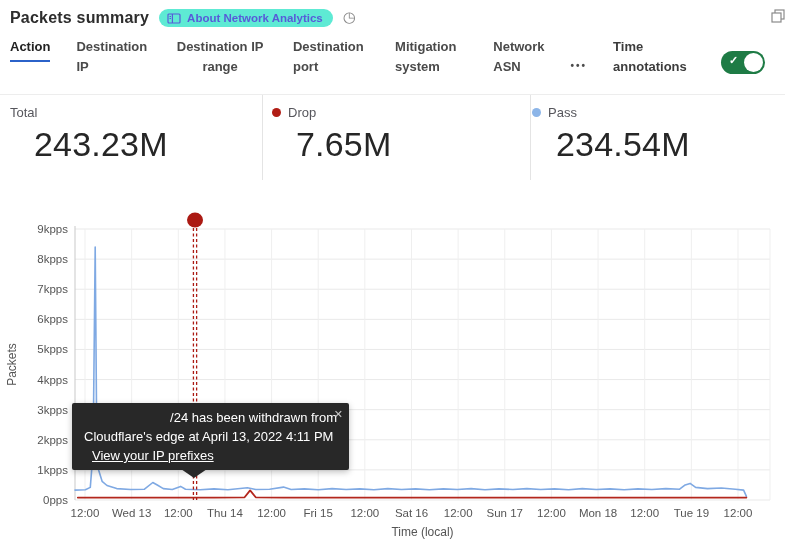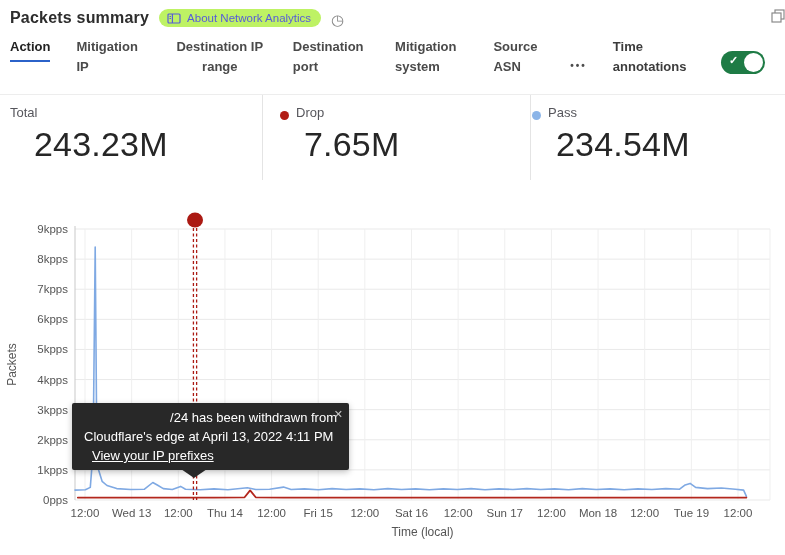--- a/index.html
+++ b/index.html
@@ -1,23 +1,23 @@
 <!DOCTYPE html>
 <html><head>
 <meta charset="utf-8">
 <style>
   * { margin:0; padding:0; box-sizing:border-box; }
   html,body { width:785px; height:555px; background:#fff; overflow:hidden; }
   body { font-family:"Liberation Sans", sans-serif; color:#2f2f2f; position:relative; }
 
   
-  .header { display:flex; align-items:flex-end; gap:10px; padding:9px 0 4px 10px; }
+  .header { display:flex; align-items:flex-start; gap:10px; padding:9px 0 4px 10px; }
   .page-title { font-size:16px; font-weight:bold; color:#2d2d2d; letter-spacing:.2px; }
-  .badge { display:inline-flex; align-items:center; gap:6px; background:#bef264; color:#575cd8;
-           font-size:11.5px; padding:3px 10px 3px 8px; border-radius:10px; cursor:pointer; }
+  .badge { display:inline-flex; align-items:center; gap:6px; background:#5eead4; color:#575cd8;
+           font-size:11.5px; padding:3px 10px 3px 8px; border-radius:10px; cursor:pointer;font-weight:bold; }
   .badge svg { display:block; }
   .clock-icon { color:#8a8a8a; font-size:15px; line-height:1; cursor:pointer; }
   .restore-icon { margin-left:auto; cursor:pointer; }
 
   
   .tab-bar { display:flex; align-items:flex-start; gap:26px; padding:6px 14px 0 10px; height:56px;font-weight:bold; }
   .tab { font-size:13px; color:#4a4a4a; line-height:1.55; cursor:pointer; }
   .tab .lbl { display:inline-block; padding-bottom:3px; }
   .tab.active .lbl { color:#222; border-bottom:2px solid #2b62c9; }
   .tab-w72 { width:72px; } .tab-w96 { width:96px;text-align:center; } .tab-w78 { width:78px; }
@@ -26,23 +26,23 @@
   .annot-label { width:84px; font-size:13px; color:#3c3c3c; line-height:1.55; }
   .toggle { margin-left:auto; margin-right:6px; align-self:center; width:45px; height:23px; border-radius:12px;
             position:relative; cursor:pointer; }
   .toggle .knob { position:absolute; right:2px; top:2px; width:19px; height:19px; background:#fff; border-radius:50%; }
   .toggle .check { position:absolute; left:8px; top:3px; color:#fff; font-size:11px; }
 
   
   .stats { display:flex; border-top:1px solid #ededed; margin-top:7px; }
   .stat { padding:10px 16px 16px 10px; }
   .stat1 { width:262px; }
-  .stat2 { width:268px; border-left:1px solid #e4e4e4; padding-left:17px; }
+  .stat2 { width:268px; border-left:1px solid #e4e4e4; padding-left:9px; }
   .stat3 { flex:1; border-left:1px solid #e4e4e4; padding-left:1px; }
-  .stat-label { font-size:13px; color:#56565c; display:flex; align-items:flex-end; gap:7px; margin-bottom:5px; }
+  .stat-label { font-size:13px; color:#56565c; display:flex; align-items:center; gap:7px; margin-bottom:5px; }
   .dot { width:9px; height:9px; border-radius:50%; display:inline-block; }
   .stat-value { font-size:34px; color:#262626; letter-spacing:.2px;margin-left:24px; }
 
   
   #chart-wrap { position:absolute; left:0; top:200px; width:785px; height:355px; }
   svg text { font-family:"Liberation Sans", sans-serif; }
 
   
   .tooltip { position:absolute; left:72px; top:403px; width:277px; height:67px; background:#282828;
              color:#fff; font-size:13px; line-height:19px; padding:5px 12px; border-radius:2px; z-index:5;
@@ -75,25 +75,25 @@
   <span class="restore-icon">
     <svg width="14" height="14" viewBox="0 0 14 14" fill="#fff" stroke="#8a8a8a" stroke-width="1.2">
       <rect x="4" y="1" width="9" height="9"></rect>
         <rect x="1" y="4" width="9" height="9"></rect>
     </svg>
   </span>
 </div>
 
 <nav class="tab-bar">
   <div class="tab active"><span class="lbl">Action</span></div>
-  <div class="tab tab-w72"><span class="lbl">Mitigation IP</span></div>
+  <div class="tab tab-w72"><span class="lbl">Destination IP</span></div>
   <div class="tab tab-w96"><span class="lbl">Destination IP range</span></div>
   <div class="tab tab-w78"><span class="lbl">Destination port</span></div>
   <div class="tab tab-w74"><span class="lbl">Mitigation system</span></div>
-  <div class="tab tab-w52"><span class="lbl">Source ASN</span></div>
+  <div class="tab tab-w52"><span class="lbl">Network ASN</span></div>
   <div class="more-dots">•••</div>
   <div class="annot-label">Time annotations</div>
   <div class="toggle" id="annot-toggle" style="background: rgb(30, 123, 69);">
     <span class="check">✓</span>
     <span class="knob"></span>
   </div>
 </nav>
 
 <div class="stats">
   <div class="stat stat1">

